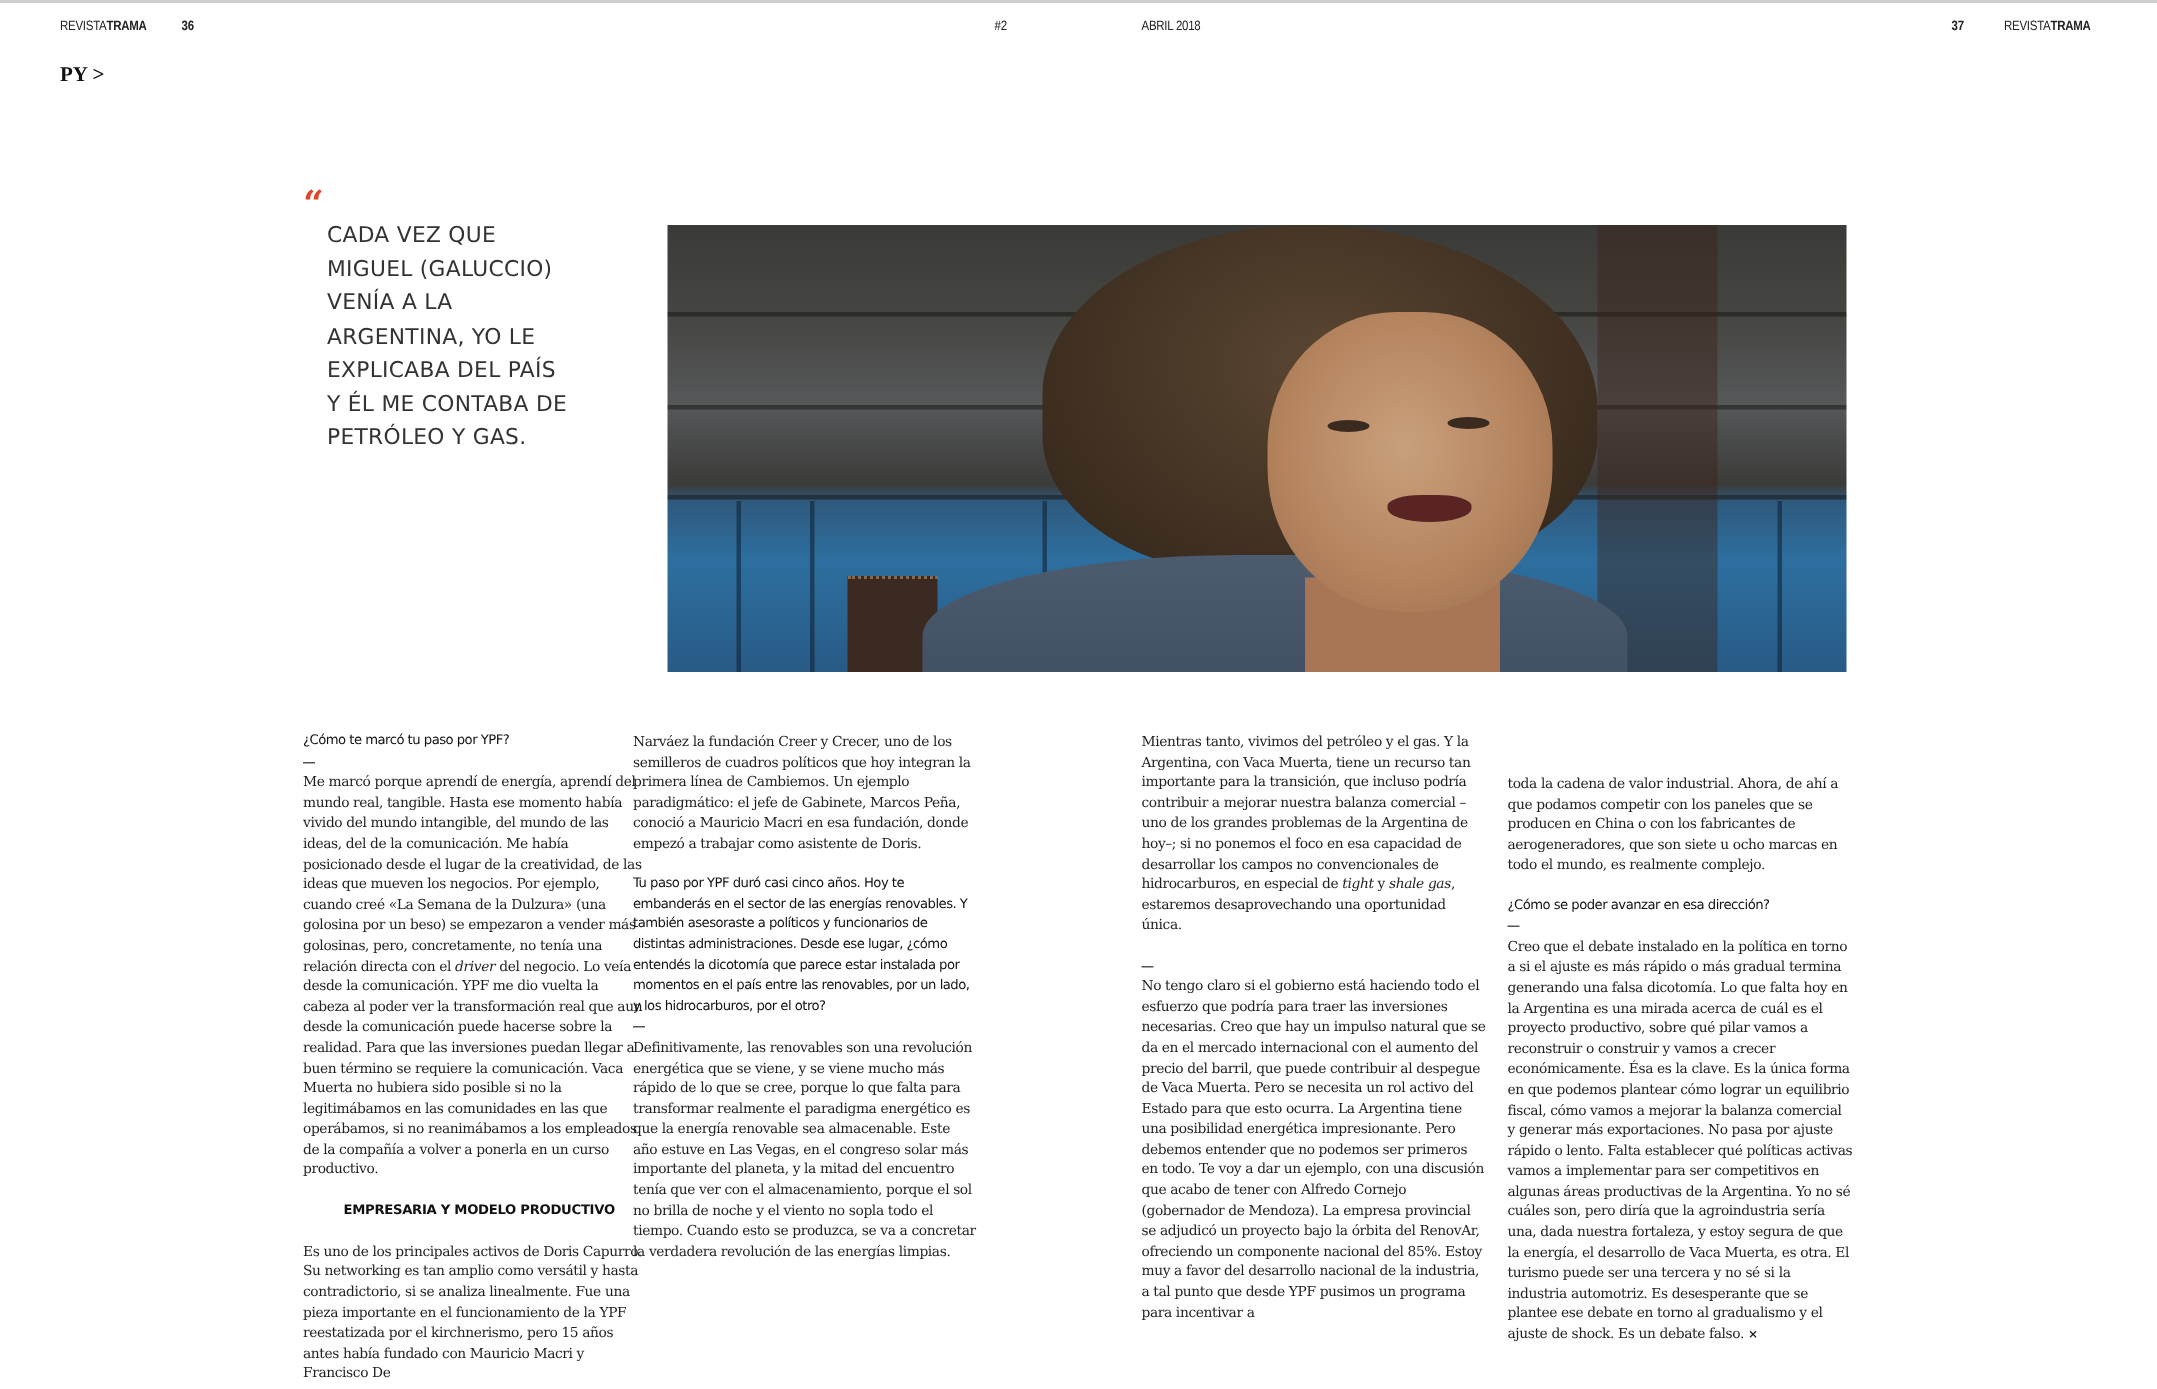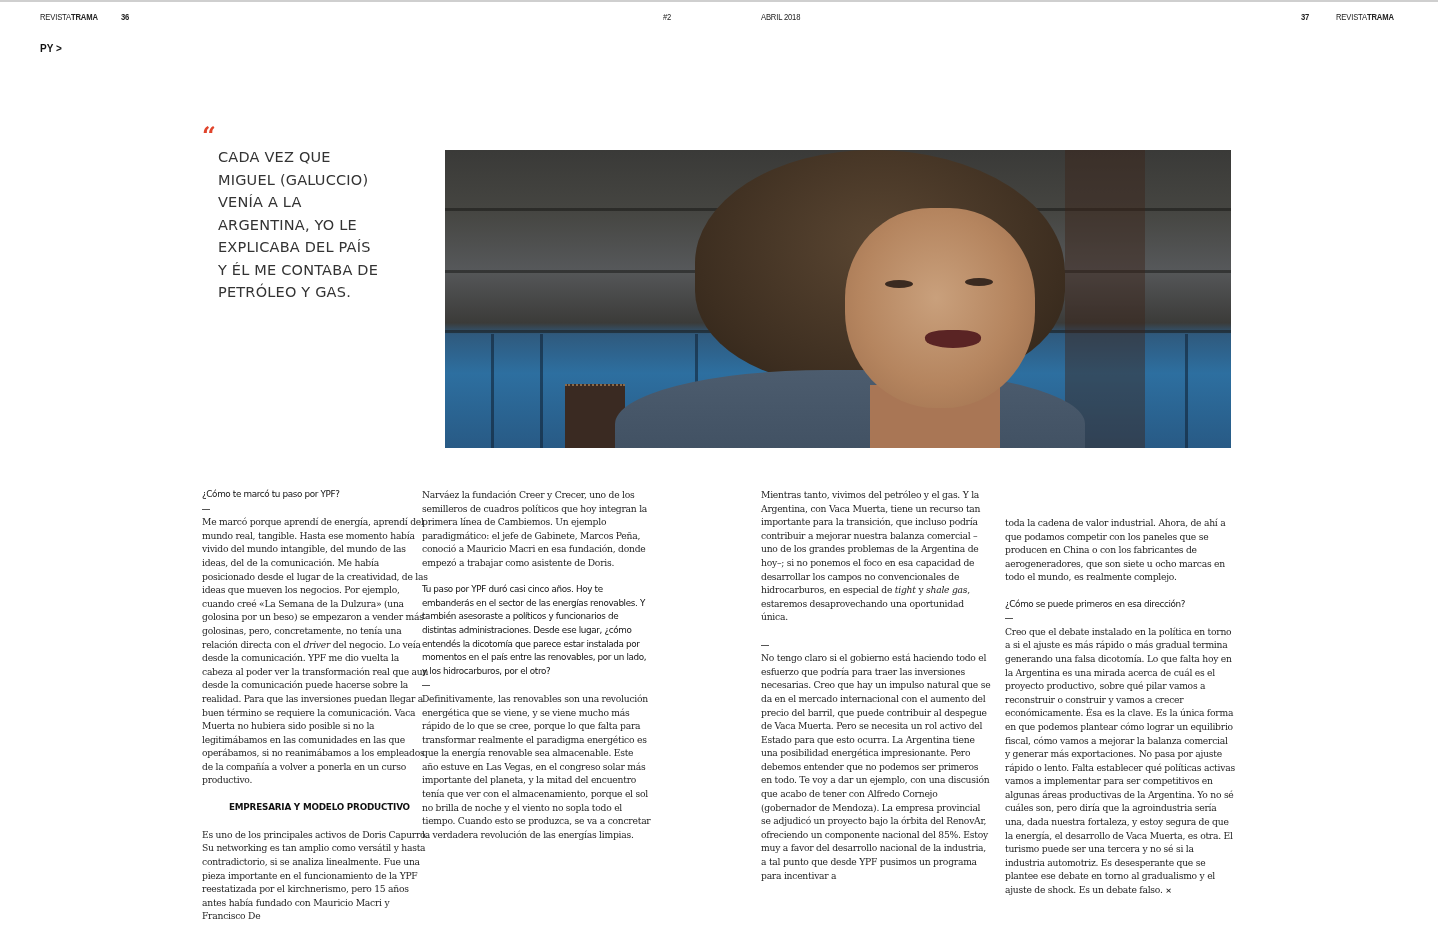--- a/index.html
+++ b/index.html
@@ -8,21 +8,21 @@
   .topline { position: absolute; left: 0; top: 0; width: 1438px; height: 2px; background: #cfcfcf; }
 
   .hdr { position: absolute; top: 12px; font-family: "Liberation Sans", sans-serif; font-size: 9px; letter-spacing: -0.2px; color: #222; transform: scaleX(0.85); transform-origin: left top; }
   .hdr b { font-weight: 700; }
   .brand-l { left: 40px; }
   .pnum-l { left: 121px; font-weight: 700; }
   .issue { left: 663px; }
   .date { left: 761px; }
   .pnum-r { left: 1301px; font-weight: 700; }
   .brand-r { left: 1336px; }
-  .sec { position: absolute; top: 43px; font-family: Liberation Sans, sans-serif; font-weight: 700; font-size: 10px; color: #111; }
+  .sec { position: absolute; top: 43px; font-family: Liberation Serif, serif; font-weight: 700; font-size: 14px; color: #111; }
   .sec-l { left: 40px; }
   .sec-r { left: 1448px; }
 
   .quote-mark { position: absolute; left: 202px; top: 124px; font-family: "DejaVu Serif", serif; font-size: 24px; font-weight: 700; color: #e0442c; line-height: 24px; }
   .pullquote { position: absolute; left: 218px; top: 146px; width: 200px; font-family: "DejaVu Sans", sans-serif; font-size: 14.5px; line-height: 22.5px; color: #333; letter-spacing: 0.2px; }
   .pullquote span { display: block; white-space: nowrap; }
 
   .photo { position: absolute; left: 445px; top: 150px; width: 786px; height: 298px; overflow: hidden;
     background: linear-gradient(180deg, #3a3a38 0%, #454541 20%, #56585a 40%, #3b3b39 58%, #2f5a7e 62%, #2d6fa0 75%, #285a85 100%); }
   .photo .plank { position: absolute; left: 0; width: 100%; height: 3px; background: rgba(20,20,18,0.5); }
@@ -115,16 +115,16 @@
 <div class="col col3">
   <p><span>Mientras tanto, vivimos del petróleo y el gas. Y la Argentina, con Vaca Muerta, tiene un recurso tan importante para la transición, que incluso podría contribuir a mejorar nuestra balanza comercial –uno de los grandes problemas de la Argentina de hoy–; si no ponemos el foco en esa capacidad de desarrollar los campos no convencionales de hidrocarburos, en especial de </span><em>tight</em><span> y </span><em>shale gas</em><span>, estaremos desaprovechando una oportunidad única.</span></p>
   <div class="gap"></div>
   <span class="dash"></span>
   <p>No tengo claro si el gobierno está haciendo todo el esfuerzo que podría para traer las inversiones necesarias. Creo que hay un impulso natural que se da en el mercado internacional con el aumento del precio del barril, que puede contribuir al despegue de Vaca Muerta. Pero se necesita un rol activo del Estado para que esto ocurra. La Argentina tiene una posibilidad energética impresionante. Pero debemos entender que no podemos ser primeros en todo. Te voy a dar un ejemplo, con una discusión que acabo de tener con Alfredo Cornejo (gobernador de Mendoza). La empresa provincial se adjudicó un proyecto bajo la órbita del RenovAr, ofreciendo un componente nacional del 85%. Estoy muy a favor del desarrollo nacional de la industria, a tal punto que desde YPF pusimos un programa para incentivar a</p>
 </div>
 
 <div class="col col4">
   <p>toda la cadena de valor industrial. Ahora, de ahí a que podamos competir con los paneles que se producen en China o con los fabricantes de aerogeneradores, que son siete u ocho marcas en todo el mundo, es realmente complejo.</p>
   <div class="gap"></div>
-  <p class="q">¿Cómo se puede primeros en esa dirección?</p>
+  <p class="q">¿Cómo se poder avanzar en esa dirección?</p>
   <span class="dash"></span>
   <p><span>Creo que el debate instalado en la política en torno a si el ajuste es más rápido o más gradual termina generando una falsa dicotomía. Lo que falta hoy en la Argentina es una mirada acerca de cuál es el proyecto productivo, sobre qué pilar vamos a reconstruir o construir y vamos a crecer económicamente. Ésa es la clave. Es la única forma en que podemos plantear cómo lograr un equilibrio fiscal, cómo vamos a mejorar la balanza comercial y generar más exportaciones. No pasa por ajuste rápido o lento. Falta establecer qué políticas activas vamos a implementar para ser competitivos en algunas áreas productivas de la Argentina. Yo no sé cuáles son, pero diría que la agroindustria sería una, dada nuestra fortaleza,  y estoy segura de que la energía, el desarrollo de Vaca Muerta, es otra. El turismo puede ser una tercera y no sé si la industria automotriz. Es desesperante que se plantee ese debate en torno al gradualismo y el ajuste de shock. Es un debate falso.</span> <span class="end-mark">×</span></p>
 </div>
 
 </body></html>

